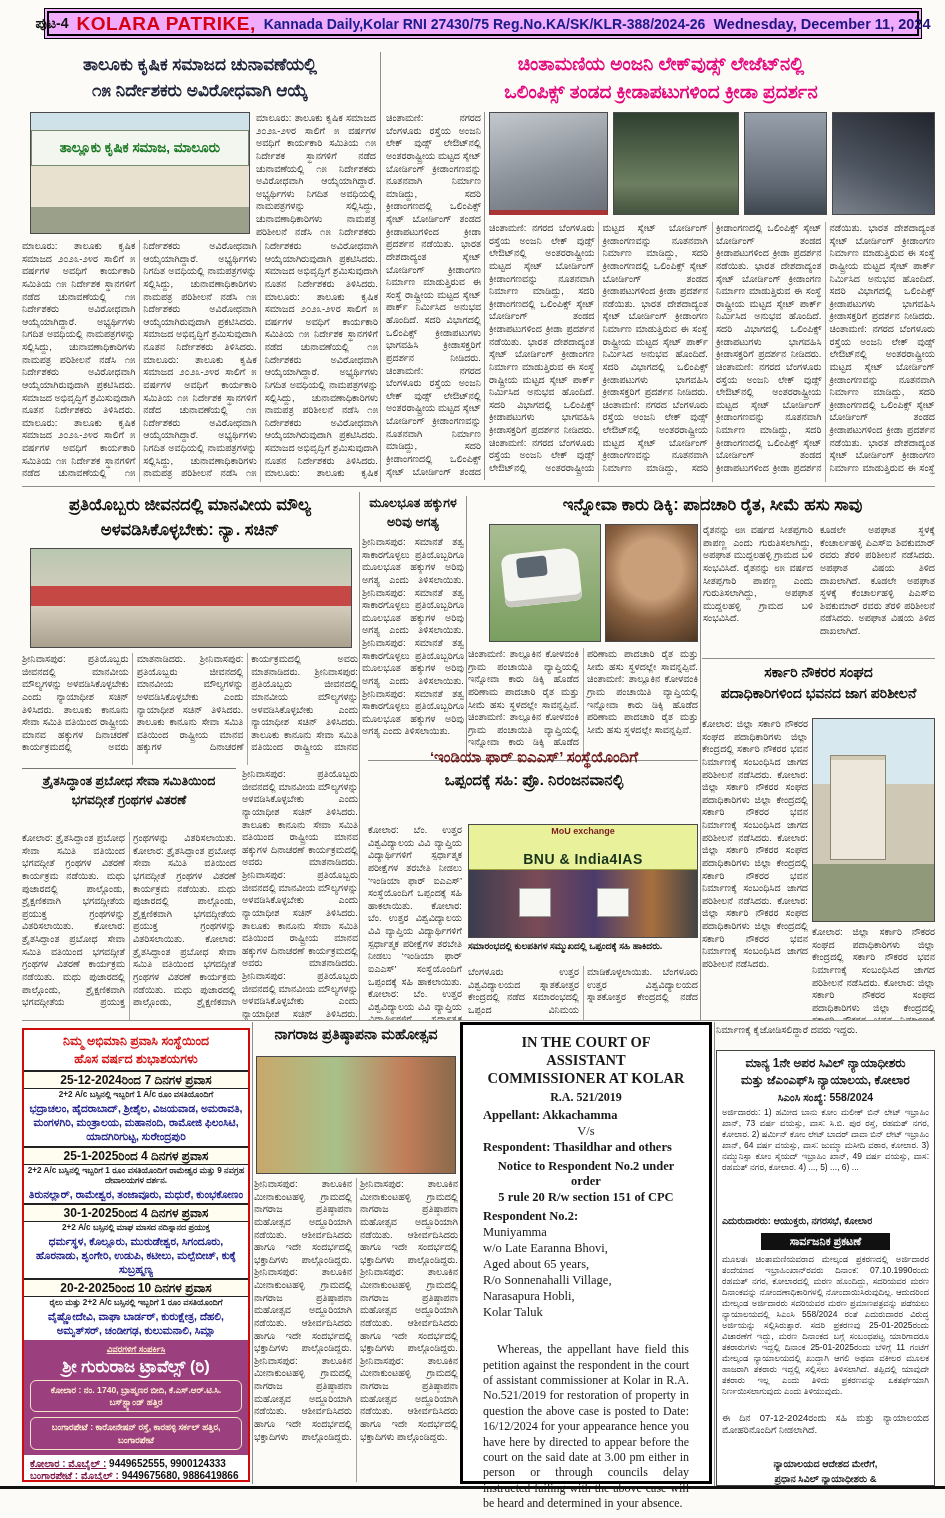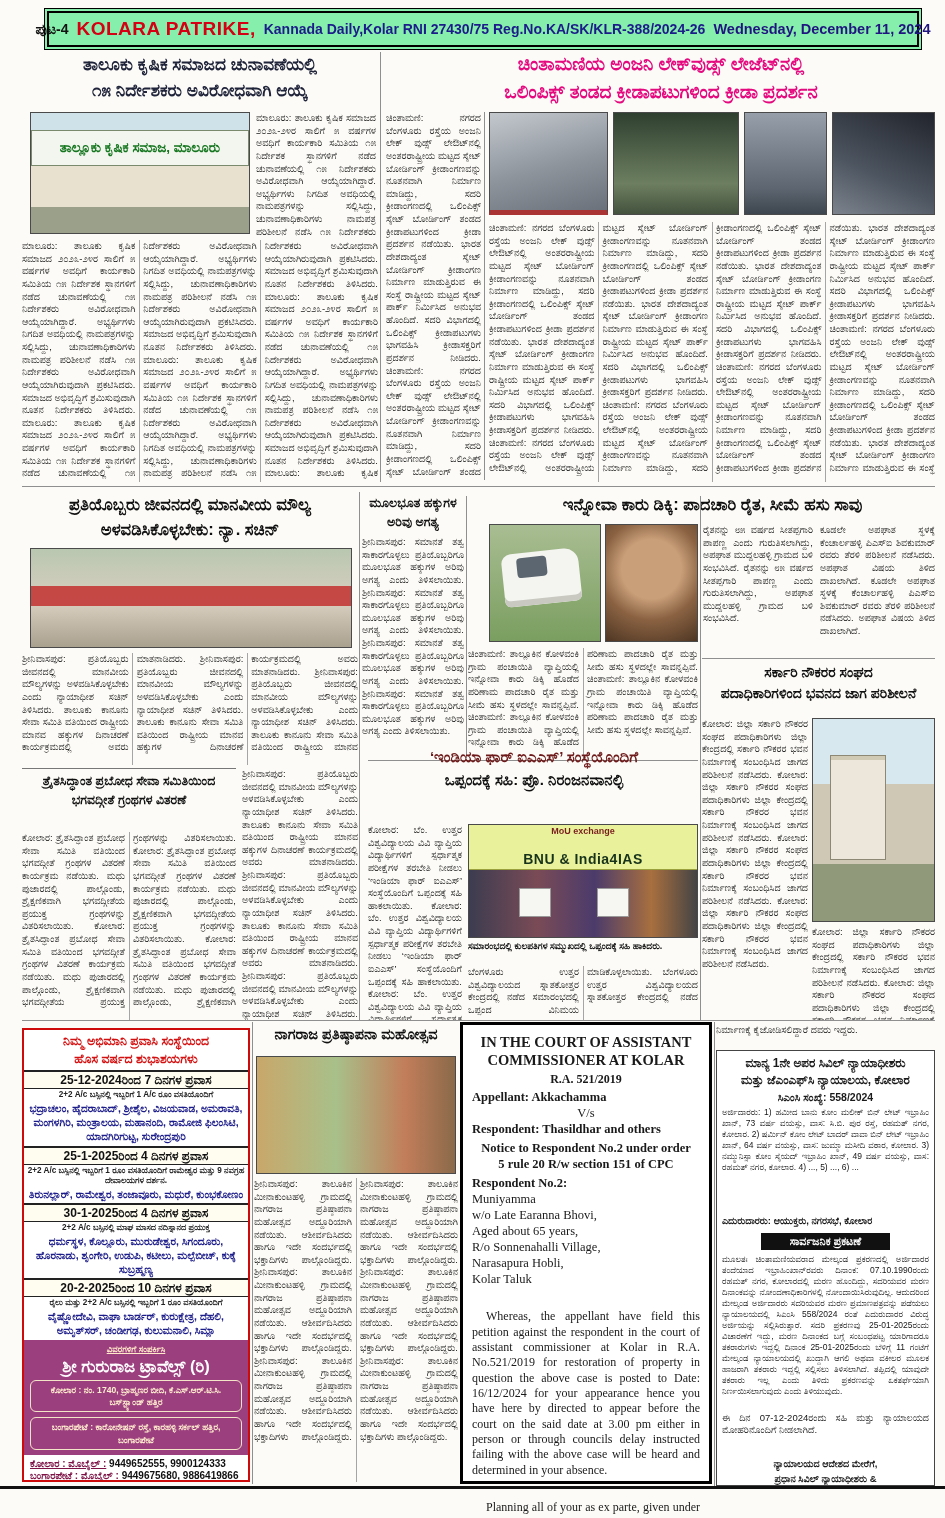--- a/index.html
+++ b/index.html
@@ -7,22 +7,22 @@
   body { font-family:"Liberation Sans","DejaVu Sans",sans-serif; }
   #page {
     position:relative; width:945px; height:1518px; margin:0 auto;
     background:#fcfbf7; color:#1a1a1a; overflow:hidden;
   }
   .abs { position:absolute; }
   .vr { position:absolute; width:1px; background:#8f8f8f; }
   .hrule { position:absolute; height:1px; background:#8f8f8f; }
 
   
-  .masthead { position:absolute; left:44px; top:8px; width:878px; height:42px;
-    border:1px solid #000; padding:2px; background:#86efac; }
+  .masthead { position:absolute; left:44px; top:8px; width:878px; height:31px;
+    border:1px solid #000; padding:2px; background:#f0abfc; }
   .masthead-in { border:2px solid #000; height:100%; display:flex; align-items:center;
     justify-content:center; gap:8px; white-space:nowrap; padding:0 6px; }
   .mh-page { font-weight:bold; font-size:14px; color:#111; }
   .mh-title { font-weight:bold; font-size:19px; color:#d40013; letter-spacing:.5px; }
   .mh-sub { font-weight:bold; font-size:14px; color:#1b1b8a; }
   .mh-date { font-weight:bold; font-size:14.5px; color:#201580; }
 
   .hl { font-weight:bold; text-align:center; line-height:1.5; }
   .body-txt { font-size:9.5px; line-height:1.33; text-align:justify; color:#161616;
     overflow:hidden; word-break:break-word; }
@@ -77,21 +77,21 @@
   .ad-contact-cap { font-size:8.5px; text-align:center; font-weight:bold; text-decoration:underline; color:#ffe9c9; }
   .ad-agency { font-size:16.5px; font-weight:bold; text-align:center; color:#fff; padding:2px 0 4px; }
   .ad-addr { border:1px solid #f3e6c8; border-radius:6px; color:#ffeecf; font-weight:bold;
     font-size:8.6px; text-align:center; line-height:1.45; padding:3px 4px; margin-bottom:5px; }
   .ad-phones { background:#fff; margin:0 -6px; padding:3px 6px 4px; }
   .ad-phone-line { font-size:10px; color:#111; font-weight:bold; }
   .ad-phone-label { color:#7c1245; text-decoration:underline; font-weight:bold; }
 
   
   .notice-en { position:absolute; left:460px; top:1022px; width:252px; height:462px;
-    border:3px solid #000; background:#fff; padding:8px 9px;
+    border:3px solid #000; background:#fff; padding:8px 20px;
     font-family:"Liberation Serif","DejaVu Serif",serif; }
   .ne-title { font-weight:bold; text-align:center; font-size:14.5px; line-height:1.25; }
   .ne-case { font-weight:bold; text-align:center; font-size:12px; margin:3px 0; }
   .ne-line { font-size:12.5px; margin:1px 0; }
   .ne-center { text-align:center; }
   .ne-bold { font-weight:bold; }
   .ne-para { font-size:12px; text-align:justify; line-height:1.28; margin-top:22px; text-indent:14px; }
 
   
   .notice-kn { position:absolute; left:716px; top:1050px; width:219px; height:436px;

